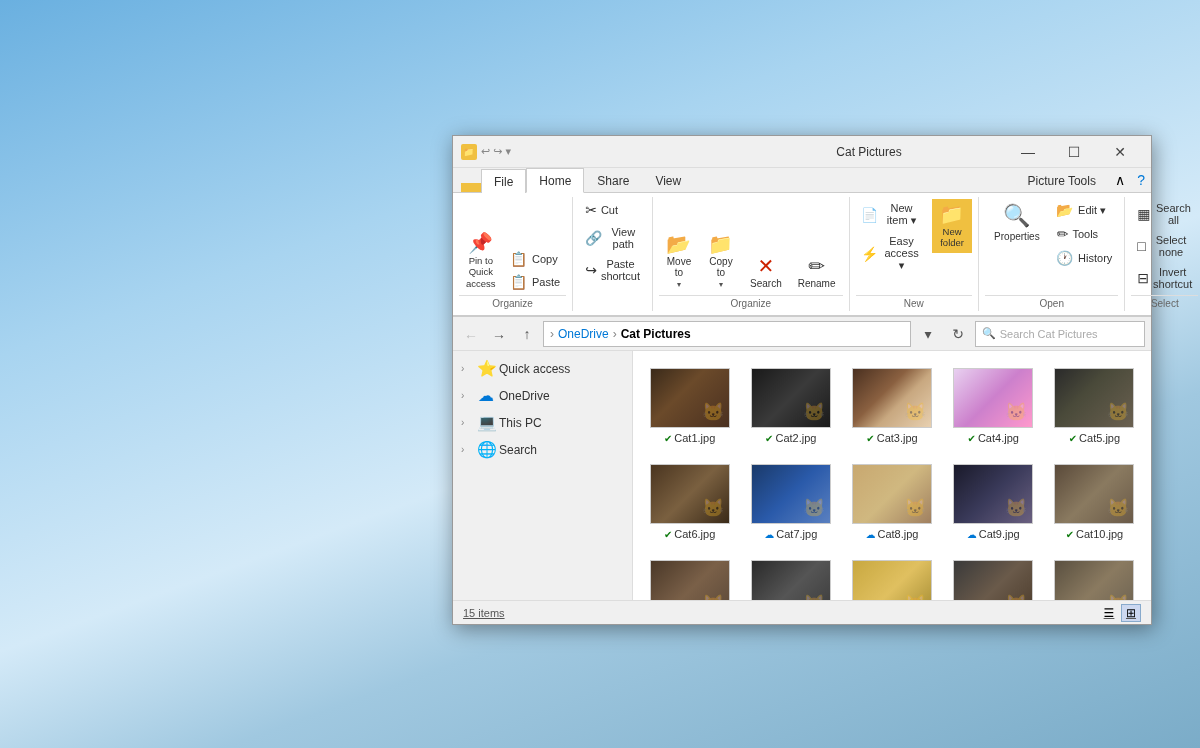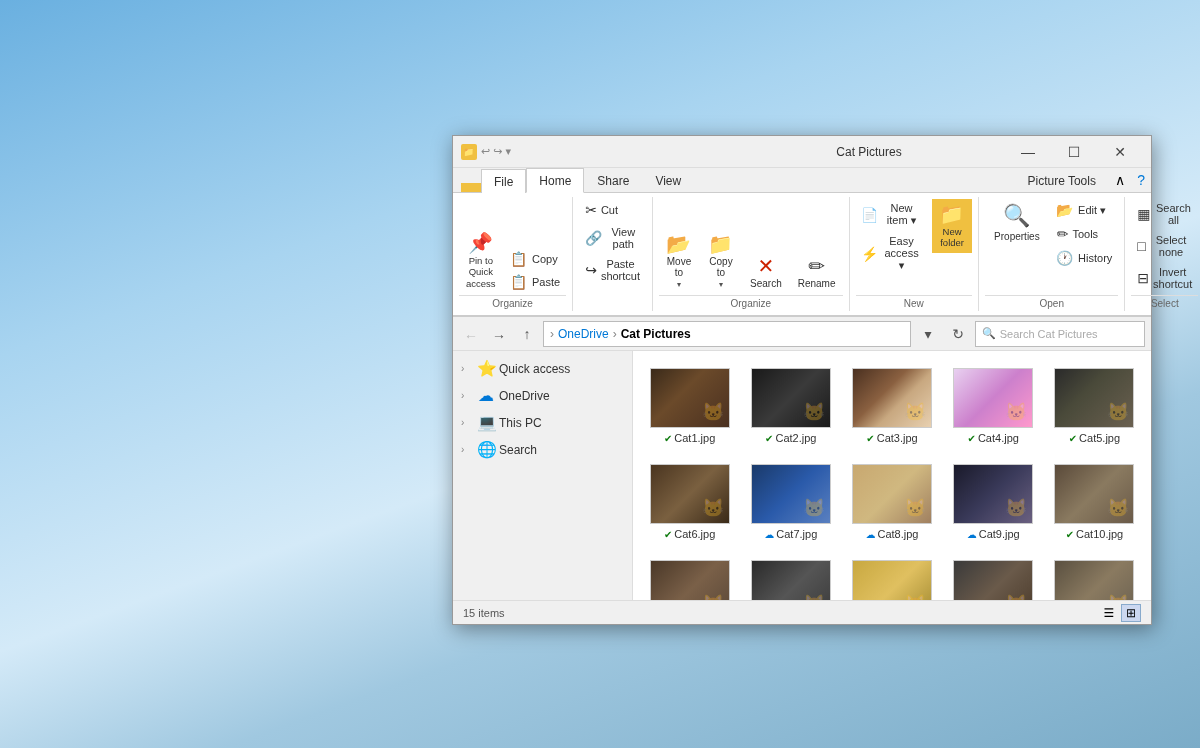--- a/index.html
+++ b/index.html
@@ -308,20 +308,21 @@
       height: 24px;
       background: #f0f0f0;
       border-top: 1px solid #ddd;
       display: flex;
       align-items: center;
       padding: 0 10px;
       font-size: 11px;
       color: #555;
       flex-shrink: 0;
       justify-content: space-between;
+      text-decoration: underline;
     }
     .view-controls {
       display: flex;
       gap: 2px;
     }
     .view-btn {
       width: 20px;
       height: 18px;
       border: 1px solid transparent;
       background: transparent;

